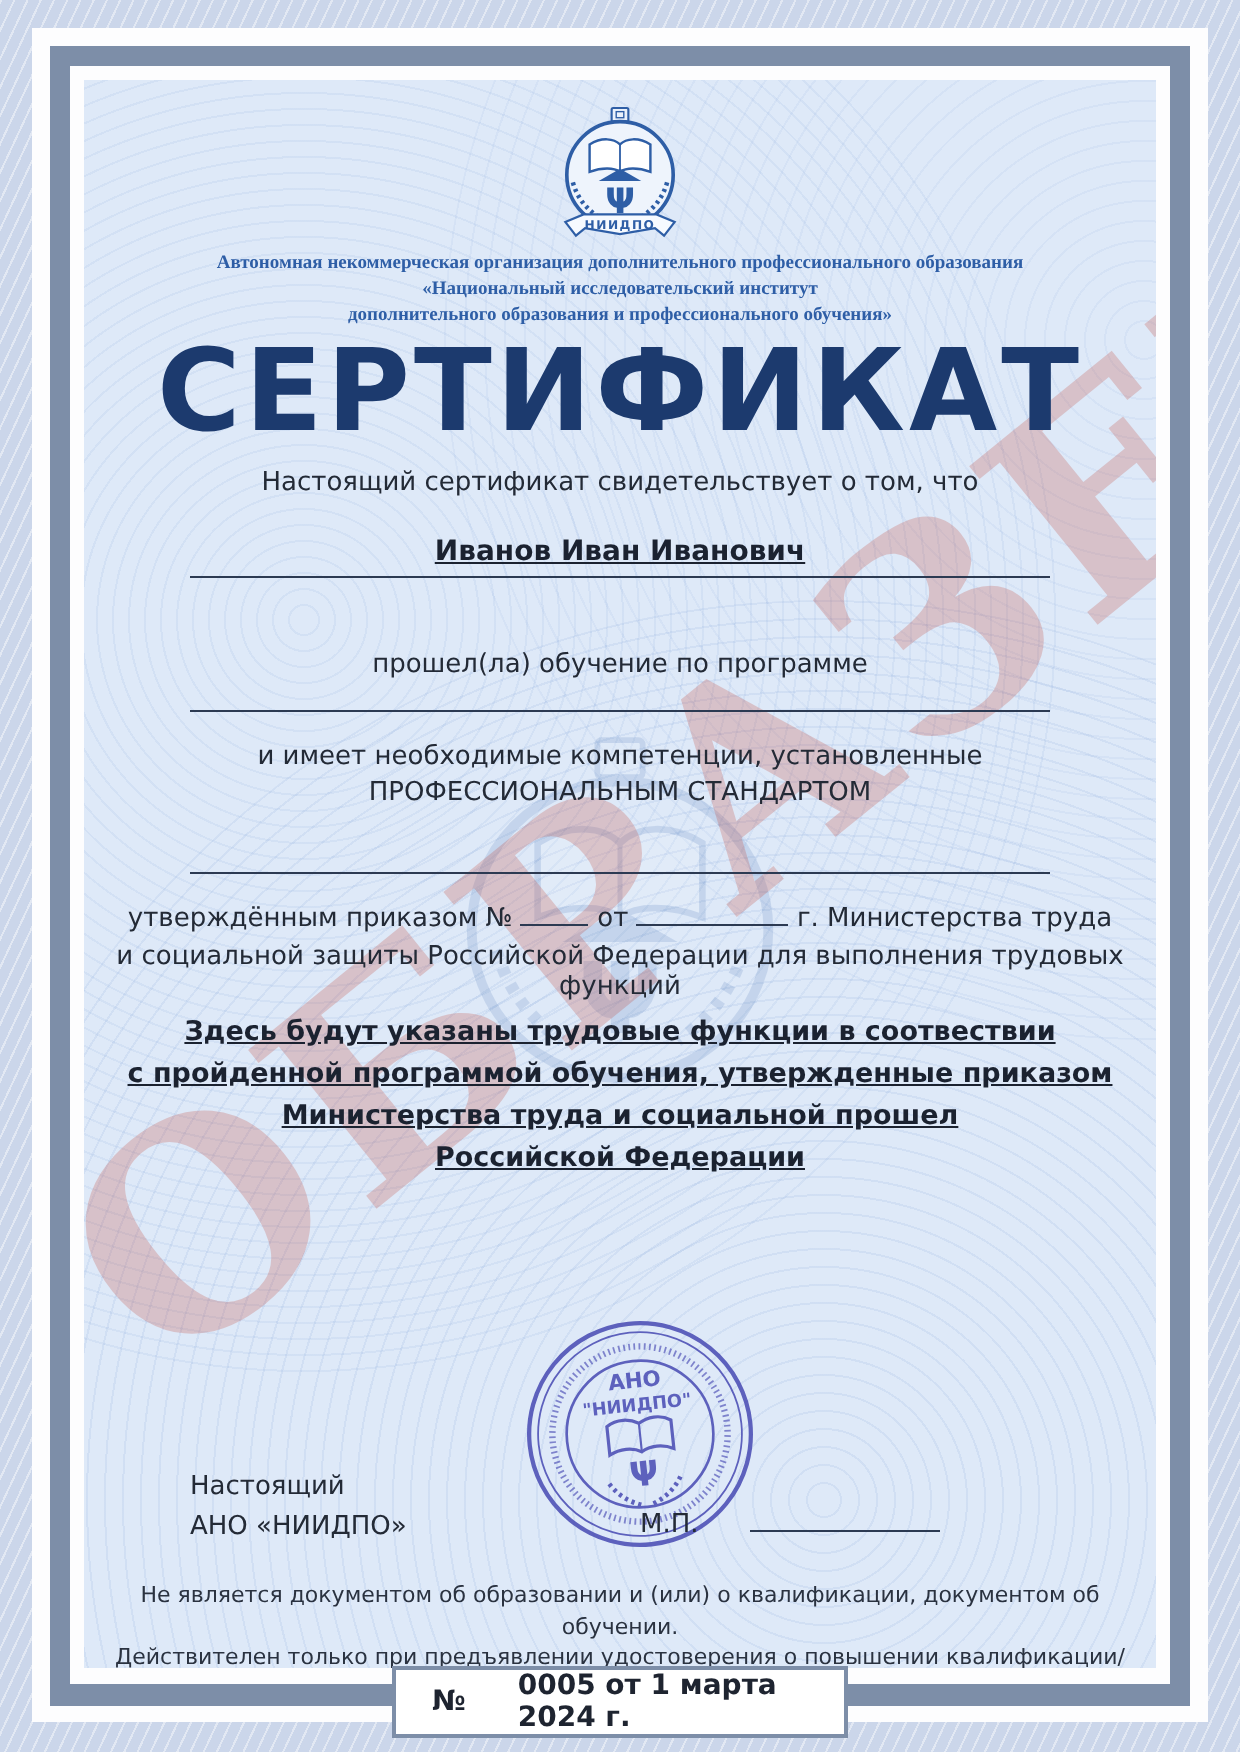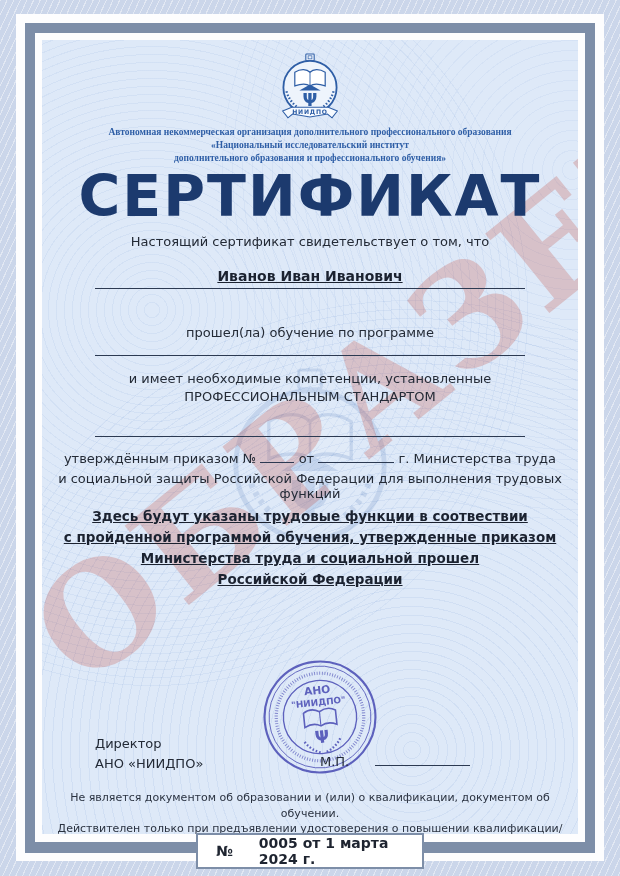--- a/index.html
+++ b/index.html
@@ -139,21 +139,21 @@
     <text x="66" y="40" text-anchor="middle" font-size="12" font-weight="bold" fill="#5356b8">АНО</text>
     <text x="66" y="53" text-anchor="middle" font-size="10" font-weight="bold" fill="#5356b8">"НИИДПО"</text>
     <path d="M48 60 C54 56 61 57 66 60 C71 57 78 56 84 60 L84 76 C78 73 71 73 66 76 C61 73 54 73 48 76 Z" fill="none" stroke="#5356b8" stroke-width="1.8"></path>
     <line x1="66" y1="60" x2="66" y2="76" stroke="#5356b8" stroke-width="1.2"></line>
     <text x="66" y="95" text-anchor="middle" font-size="19" font-weight="bold" fill="#5356b8">Ψ</text>
     <path d="M46 92 Q52 102 64 106" fill="none" stroke="#5356b8" stroke-width="2.6" stroke-dasharray="1.8 2.2"></path>
     <path d="M86 92 Q80 102 68 106" fill="none" stroke="#5356b8" stroke-width="2.6" stroke-dasharray="1.8 2.2"></path>
   </svg>
 
   <div class="director z2">
-    <div>Директор</div>
+    <div>Настоящий</div>
     <div>АНО «НИИДПО»</div>
   </div>
   <div class="mp-row z2">
     <span>М.П.</span>
     <span class="blank" style="width:95px;margin-left:22px;"></span>
   </div>
 
   <div class="ctr footer-note z2" style="top:750px;">
     <div>Не является документом об образовании и (или) о квалификации, документом об обучении.</div>
     <div>Действителен только при предъявлении удостоверения о повышении квалификации/диплома</div>

